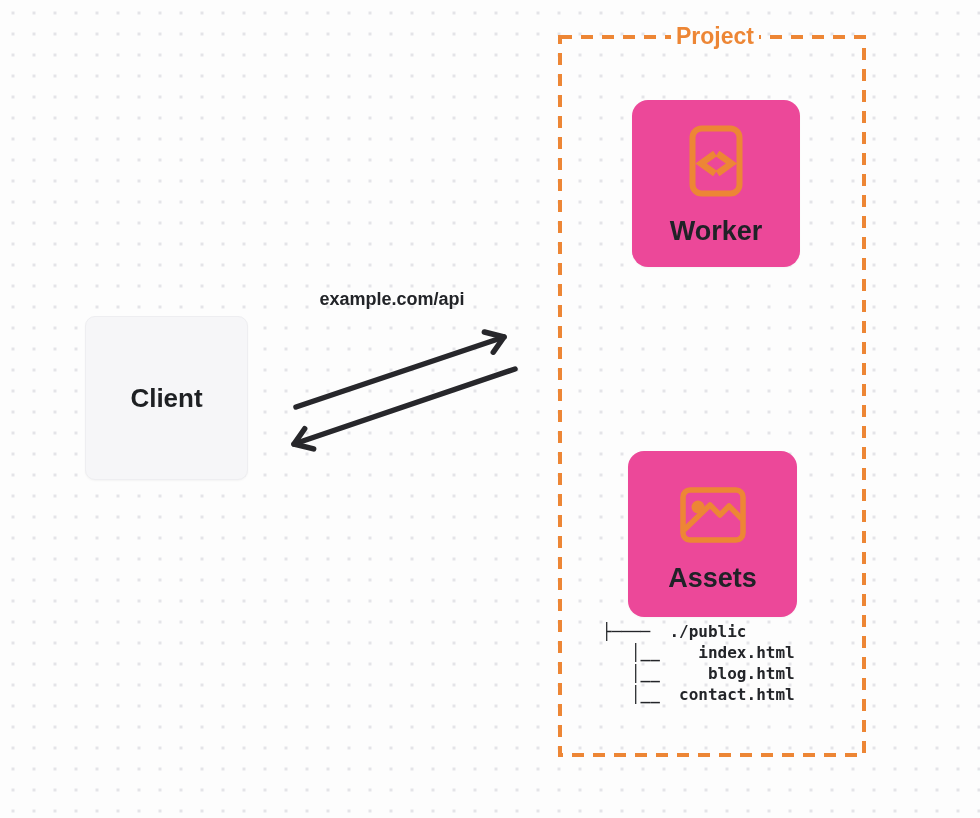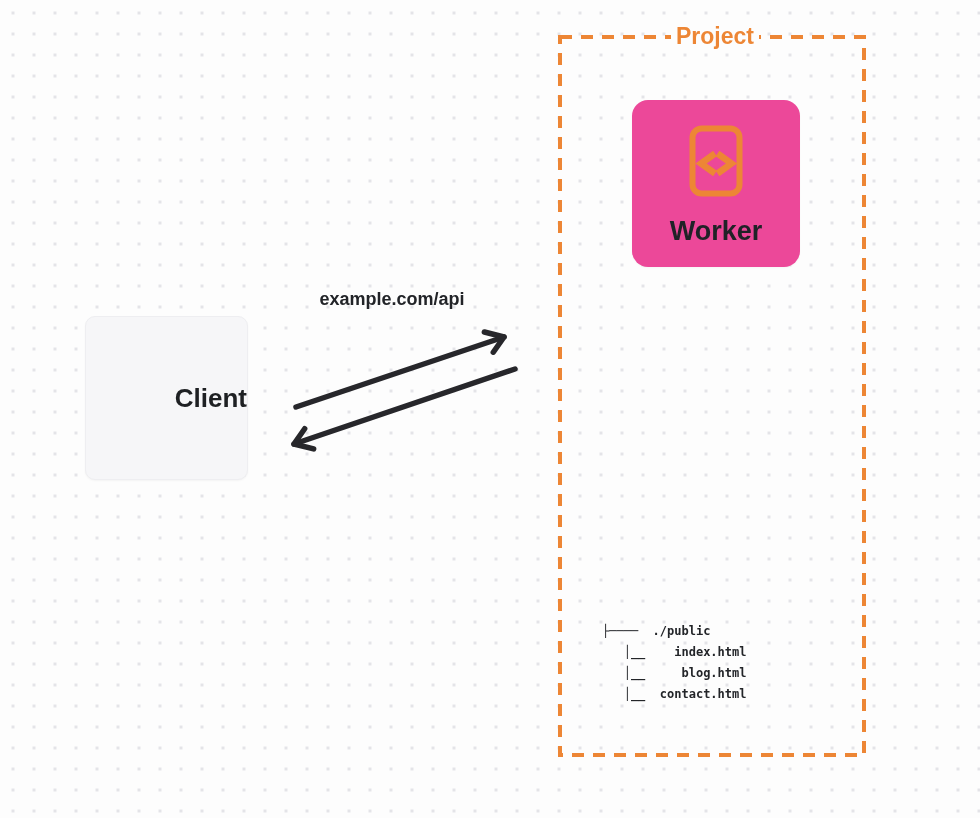--- a/index.html
+++ b/index.html
@@ -14,21 +14,21 @@
     color: #202227;
   }
   .overlay {
     position: absolute; left: 0; top: 0; width: 980px; height: 818px;
     pointer-events: none;
   }
   
   .client-box {
     position: absolute; left: 85px; top: 316px; width: 163px; height: 164px;
     background: #f6f6f8; border: 1px solid #eeeef1; border-radius: 10px;
-    display: flex; align-items: center; justify-content: flex-end;
+    display: flex; align-items: center; justify-content: center;
     box-shadow: 0 1px 2px rgba(0,0,0,0.04);
   }
   .client-box .node-label { font-size: 26px; font-weight: 700; color: #1e2023; }
   
   .request-label {
     position: absolute; left: 392px; top: 289px; transform: translateX(-50%);
     font-size: 18px; font-weight: 700; color: #222428; white-space: nowrap;
   }
   
   .project-group {
@@ -51,21 +51,21 @@
   .card-assets .icon { top: 36px; }
   .card .card-label {
     position: absolute; left: 0; width: 100%; text-align: center;
     font-size: 27px; font-weight: 700; color: #202227; line-height: 30px;
   }
   .card-worker .card-label { top: 116px; }
   .card-assets .card-label { top: 112px; }
   .file-tree {
     position: absolute; left: 44px; top: 586px;
     font-family: "DejaVu Sans Mono", monospace;
-    font-size: 12px; font-weight: 700; line-height: 21px; color: #232529;
+    font-size: 16px; font-weight: 700; line-height: 21px; color: #232529;
     white-space: pre;
   }
 </style>
 </head>
 <body>
 
 <svg class="overlay" width="980" height="818" viewBox="0 0 980 818" aria-hidden="true">
   <defs>
     <marker id="ah" viewBox="-24 -24 48 48" markerWidth="48" markerHeight="48" markerUnits="userSpaceOnUse" refX="0" refY="0" orient="auto">
       <path d="M-17,-11 L0,0 L-15,11" fill="none" stroke="#27272b" stroke-width="5.5" stroke-linecap="round" stroke-linejoin="round"></path>
@@ -87,18 +87,26 @@
 
   <div class="card card-worker">
     <svg class="icon" width="54" height="72" viewBox="0 0 54 72" aria-hidden="true">
       <rect x="3.5" y="3.5" width="47" height="65" rx="9" fill="none" stroke="#ed8635" stroke-width="6"></rect>
       <polyline points="26,28.5 12,38.5 26,48.5" fill="none" stroke="#ed8635" stroke-width="6.5" stroke-linejoin="miter"></polyline>
       <polyline points="28.5,28.5 42.5,38.5 28.5,48.5" fill="none" stroke="#ed8635" stroke-width="6.5" stroke-linejoin="miter"></polyline>
     </svg>
     <div class="card-label">Worker</div>
   </div>
 
+  <div class="card card-assets">
+    <svg class="icon" width="66" height="56" viewBox="0 0 66 56" aria-hidden="true">
+      <rect x="3" y="3" width="60" height="50" rx="7" fill="none" stroke="#ed8635" stroke-width="5.5"></rect>
+      <circle cx="18" cy="20" r="6.5" fill="#ed8635"></circle>
+      <path d="M4,43 L30,18 L40,28 L49,19 L62,32" fill="none" stroke="#ed8635" stroke-width="5.5" stroke-linejoin="round"></path>
+    </svg>
+    <div class="card-label">Assets</div>
+  </div>
 
   <pre class="file-tree">├────  ./public
    │__    index.html
    │__     blog.html
    │__  contact.html</pre>
 </div>
 
 </body></html>

